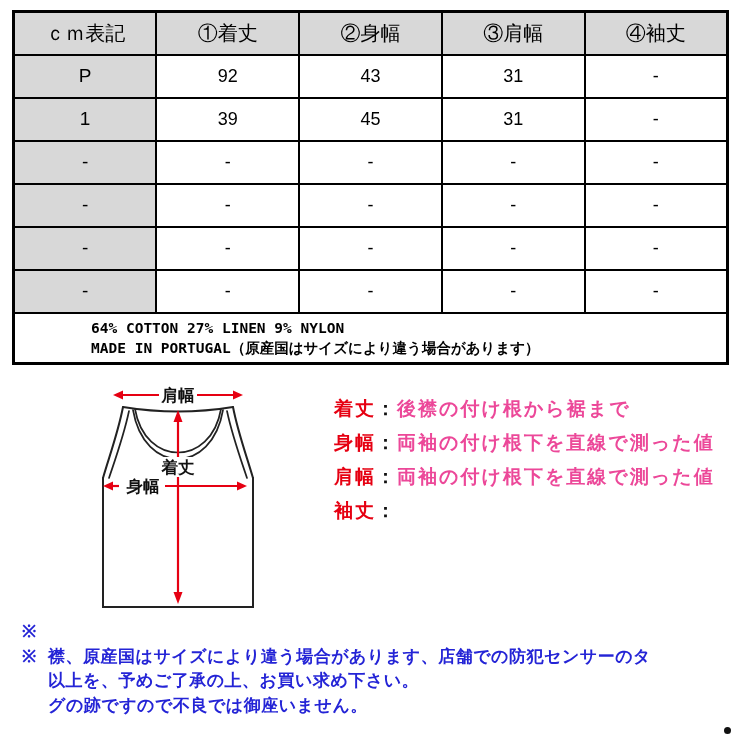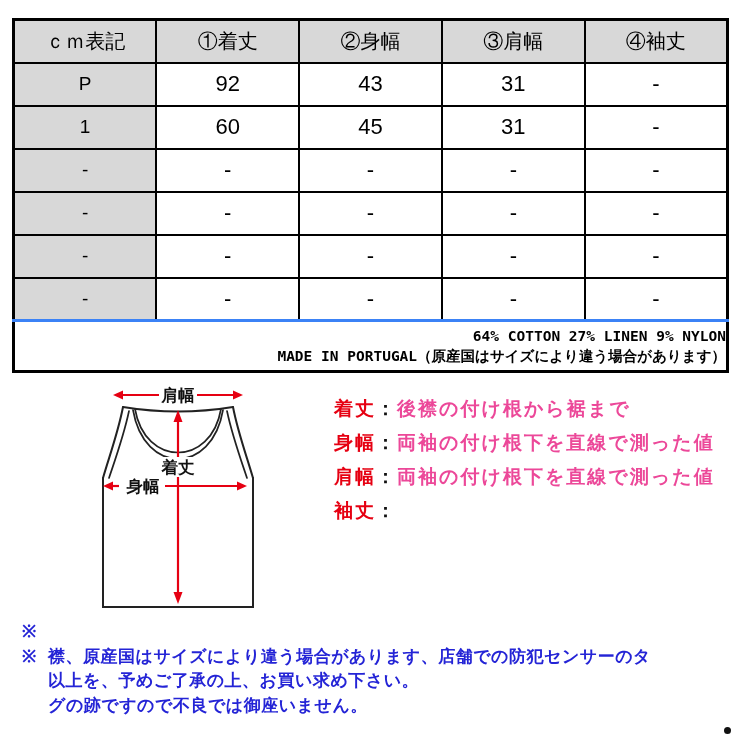--- a/index.html
+++ b/index.html
@@ -1,36 +1,36 @@
 <!DOCTYPE html>
 <html><head>
 <meta charset="utf-8">
 <style>
   html,body{margin:0;padding:0;}
   body{
     width:740px;height:740px;position:relative;background:#ffffff;
     font-family:"Liberation Sans",sans-serif;color:#000;overflow:hidden;
   }
   
-  .size-table-wrap{position:absolute;left:12px;top:18px;}
+  .size-table-wrap{position:absolute;left:12px;top:10px;}
   table.size-table{
     border-collapse:collapse;table-layout:fixed;width:717px;
     border:3px solid #000;background:#fff;
   }
   table.size-table th, table.size-table td{
     border:2px solid #000;text-align:center;vertical-align:middle;padding:0;
     font-family:"Liberation Sans",sans-serif;
   }
   table.size-table thead tr{height:43px;}
   table.size-table tbody tr{height:43px;}
   table.size-table thead th{background:#d8d8d8;font-size:20px;font-weight:normal;}
   table.size-table td.size-col{background:#d8d8d8;font-size:19px;}
-  table.size-table td.val-col{background:#ffffff;font-size:22px;}
+  table.size-table td.val-col{background:#ffffff;font-size:18px;}
   table.size-table tfoot td{
-    height:48px;border-top:3px solid #3b82f6;text-align:right;background:#fff;
+    height:48px;border-top:1px solid #3b82f6;text-align:left;background:#fff;
     padding-left:76px;font-family:"DejaVu Sans Mono",monospace;
     font-size:14.5px;line-height:20px;font-weight:bold;
   }
   
   .diagram{position:absolute;left:95px;top:383px;width:170px;height:232px;}
   .diagram svg{display:block;}
   
   .legend{position:absolute;left:334px;top:392px;}
   .legend-item{
     height:34px;display:flex;align-items:center;
@@ -69,21 +69,21 @@
     <tbody>
         <tr>
           <td class="size-col">P</td>
           <td class="val-col">92</td>
           <td class="val-col">43</td>
           <td class="val-col">31</td>
           <td class="val-col">-</td>
         </tr>
         <tr>
           <td class="size-col">1</td>
-          <td class="val-col">60</td>
+          <td class="val-col">39</td>
           <td class="val-col">45</td>
           <td class="val-col">31</td>
           <td class="val-col">-</td>
         </tr>
         <tr>
           <td class="size-col">-</td>
           <td class="val-col">-</td>
           <td class="val-col">-</td>
           <td class="val-col">-</td>
           <td class="val-col">-</td>

